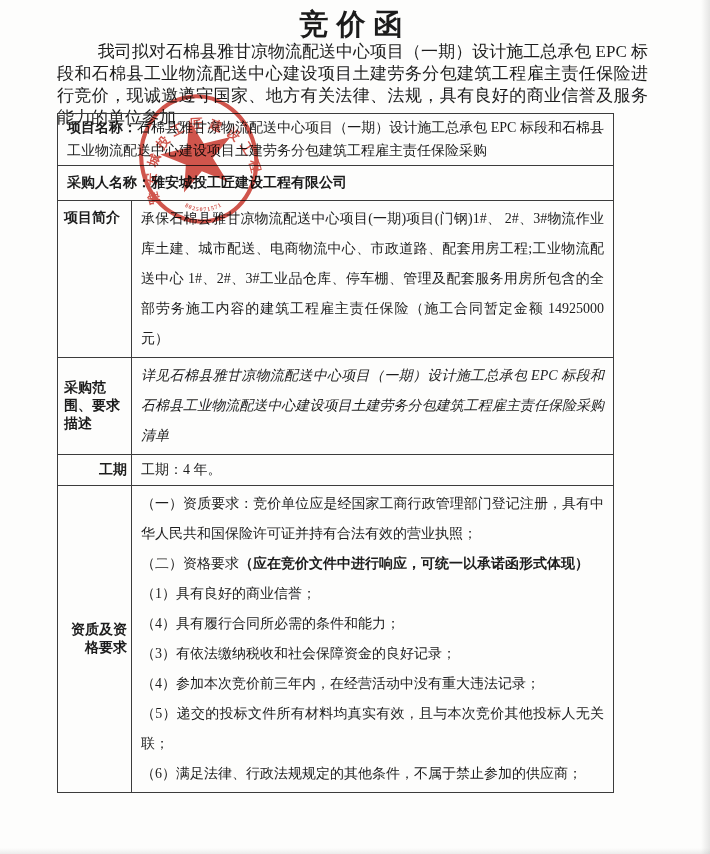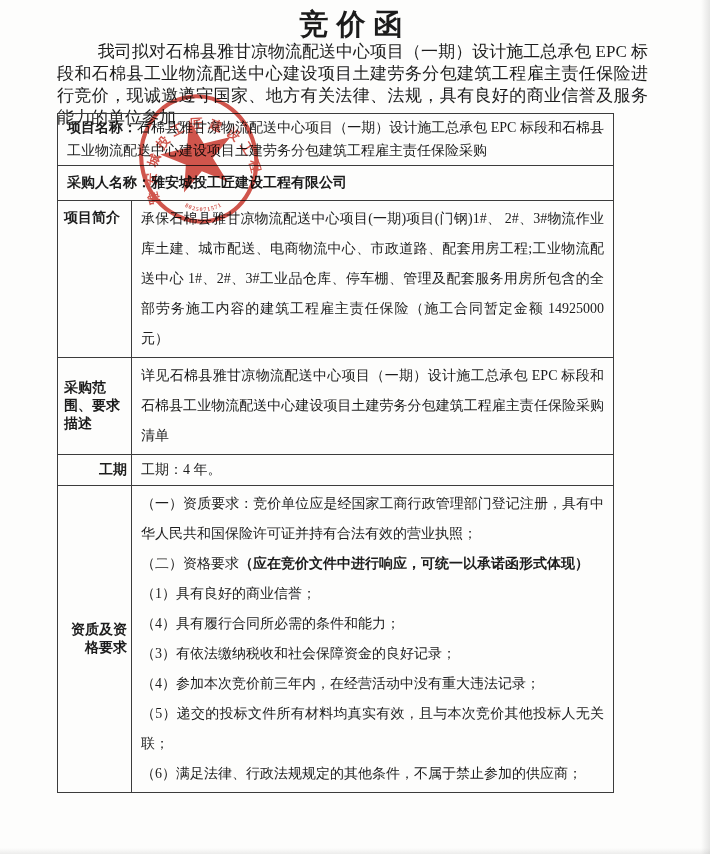--- a/index.html
+++ b/index.html
@@ -37,21 +37,21 @@
   .b { font-weight:bold; }
   td.lblcell { font-weight:bold; padding:3px 4px; text-align:right; }
   td.lbl-left { text-align:left; padding-left:6px; }
 
   .row-name td      { height:44px; line-height:22.5px; text-align:justify; }
   .row-purchaser td { height:35px; font-weight:bold;font-family:Liberation Mono, monospace; }
   .row-contact td   { height:55px; vertical-align:top; }
   .row-contact td.lblcell { line-height:30px; }
   .row-contact td.val { padding-top:6px; }
   .row-summary td.content { height:153px; }
-  .row-scope td.content   { height:92px; }
+  .row-scope td.content   { height:92px;font-style:italic; }
   .row-duration td        { height:31px; }
   .row-qual td.content    { height:275px; }
 
   td.content { line-height:30px; text-align:justify; vertical-align:middle; }
   .row-summary td.lblcell { vertical-align:top; padding-top:8px; }
   .qitem { line-height:30px; margin:0; text-align:justify; }
 
   
   .seal {
     position:absolute; left:136px; top:89px; width:127px; height:146px;

